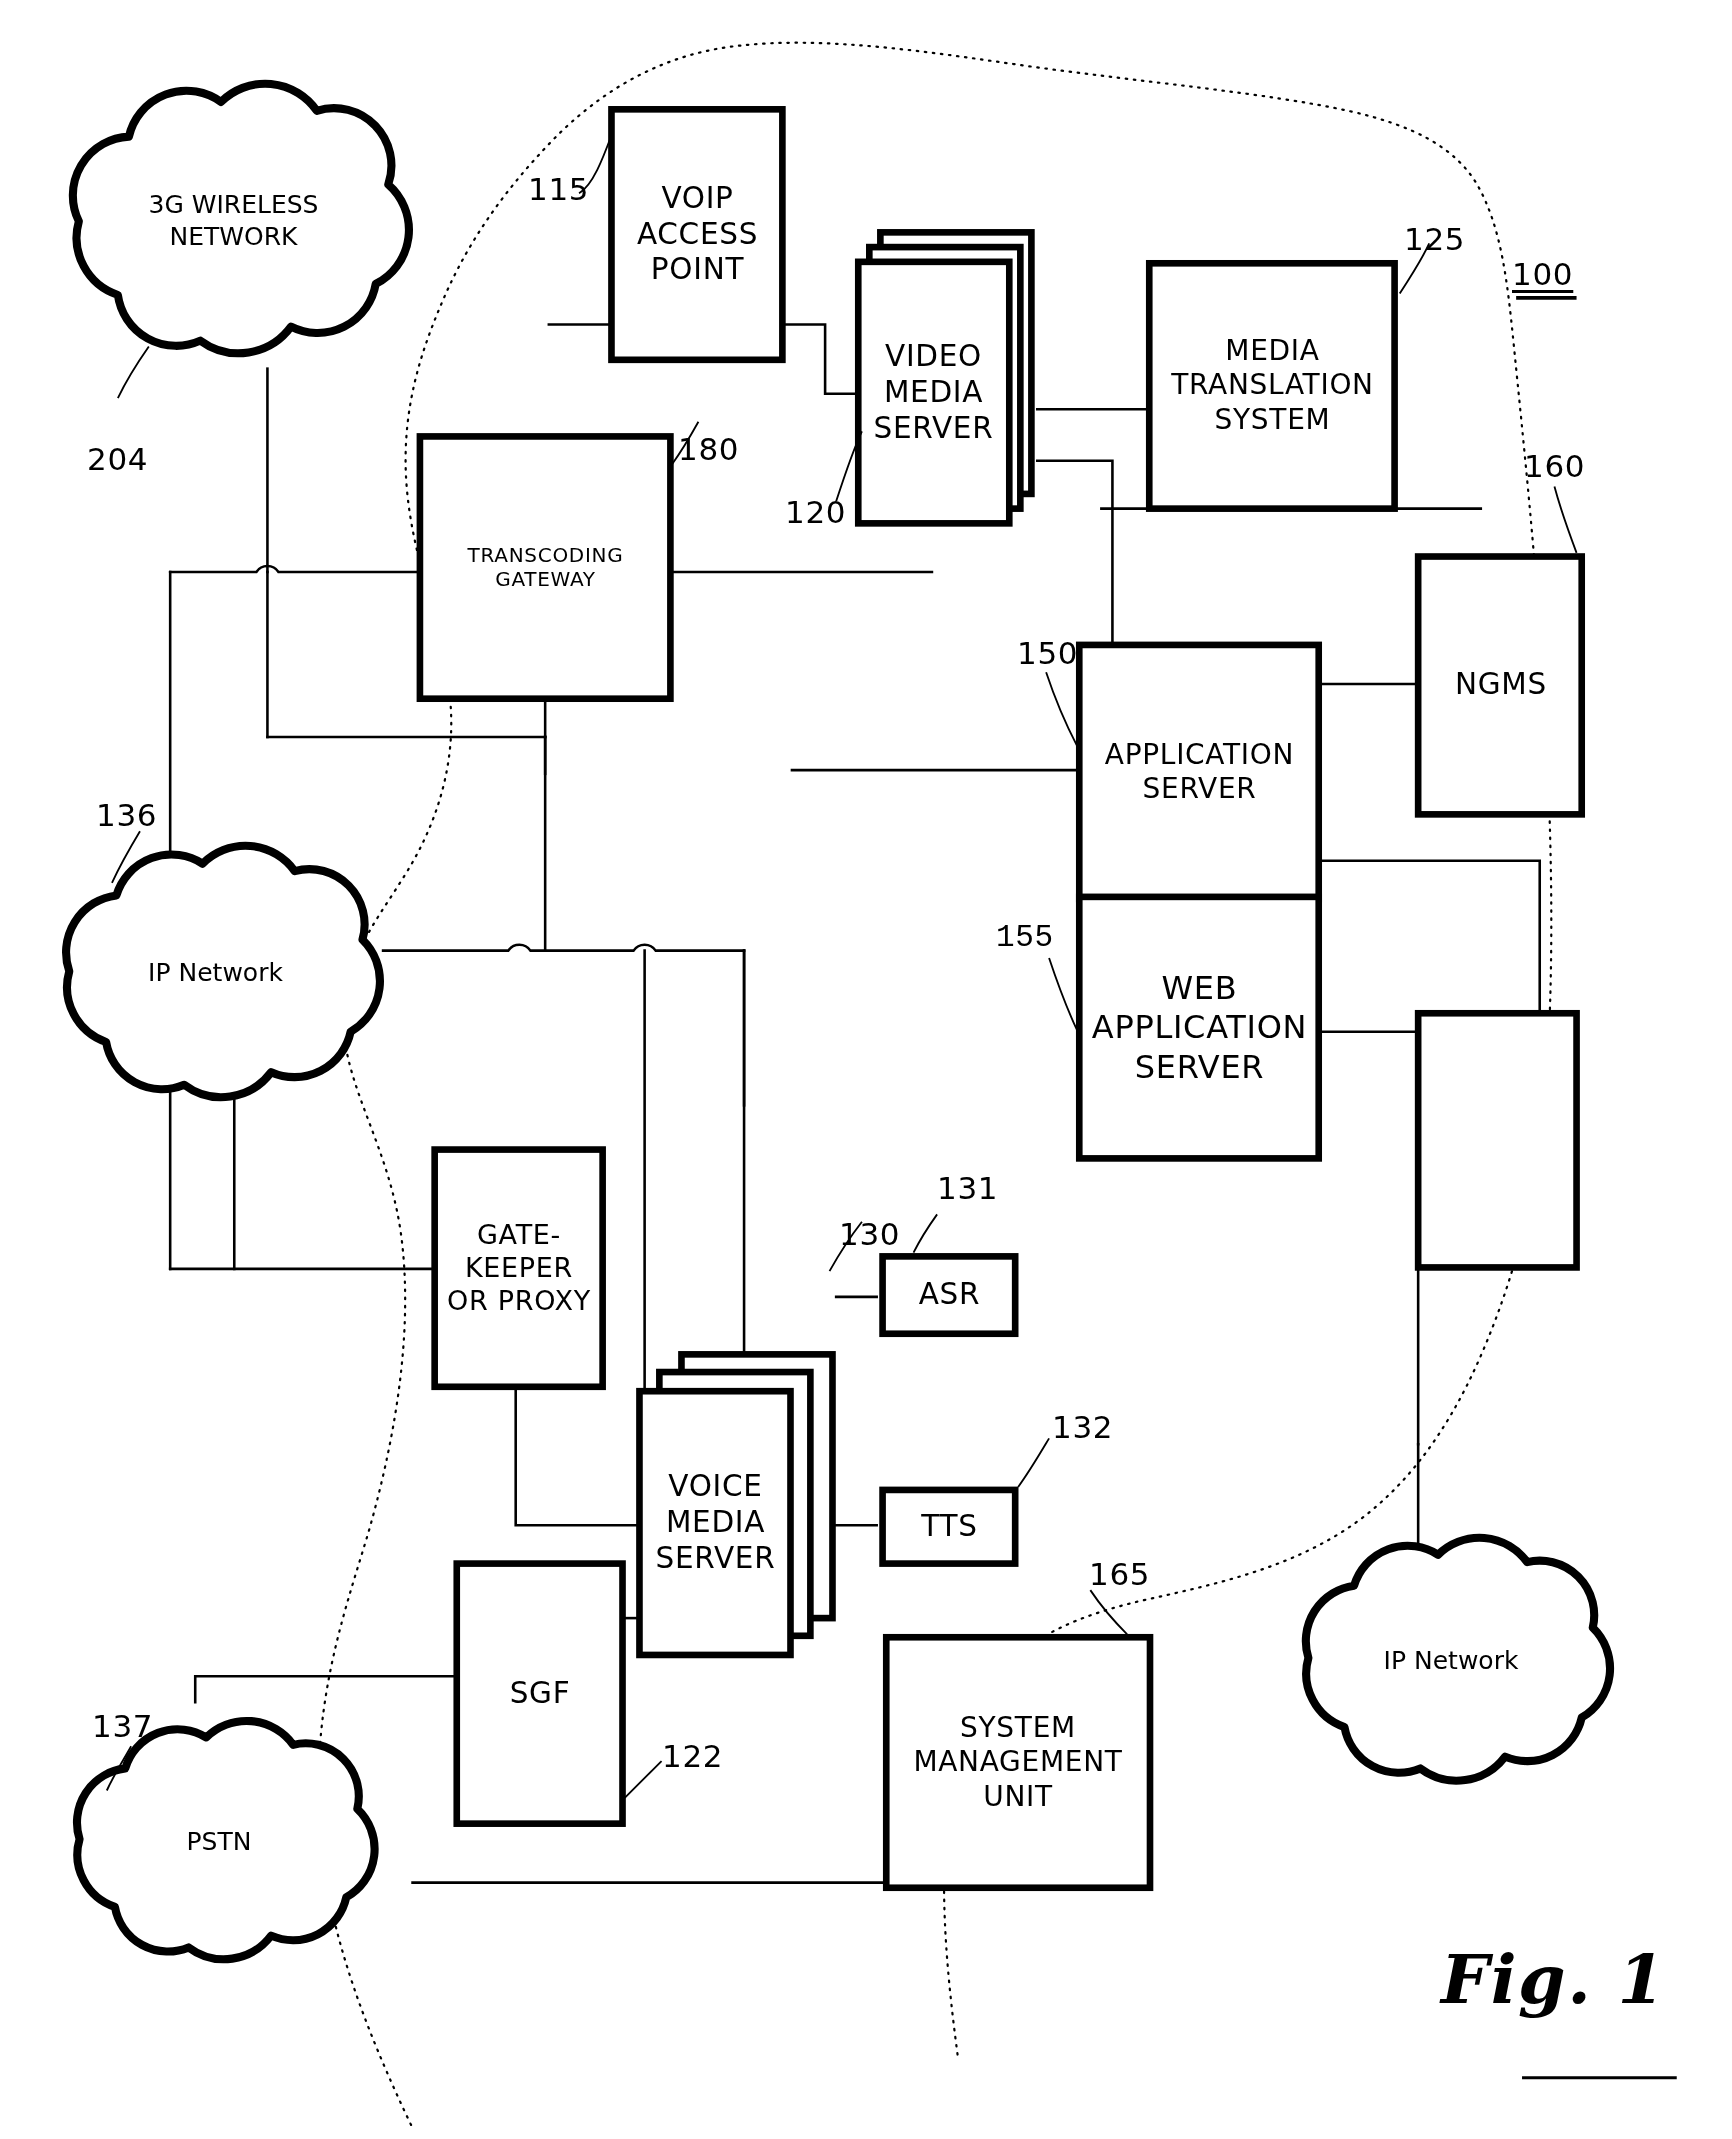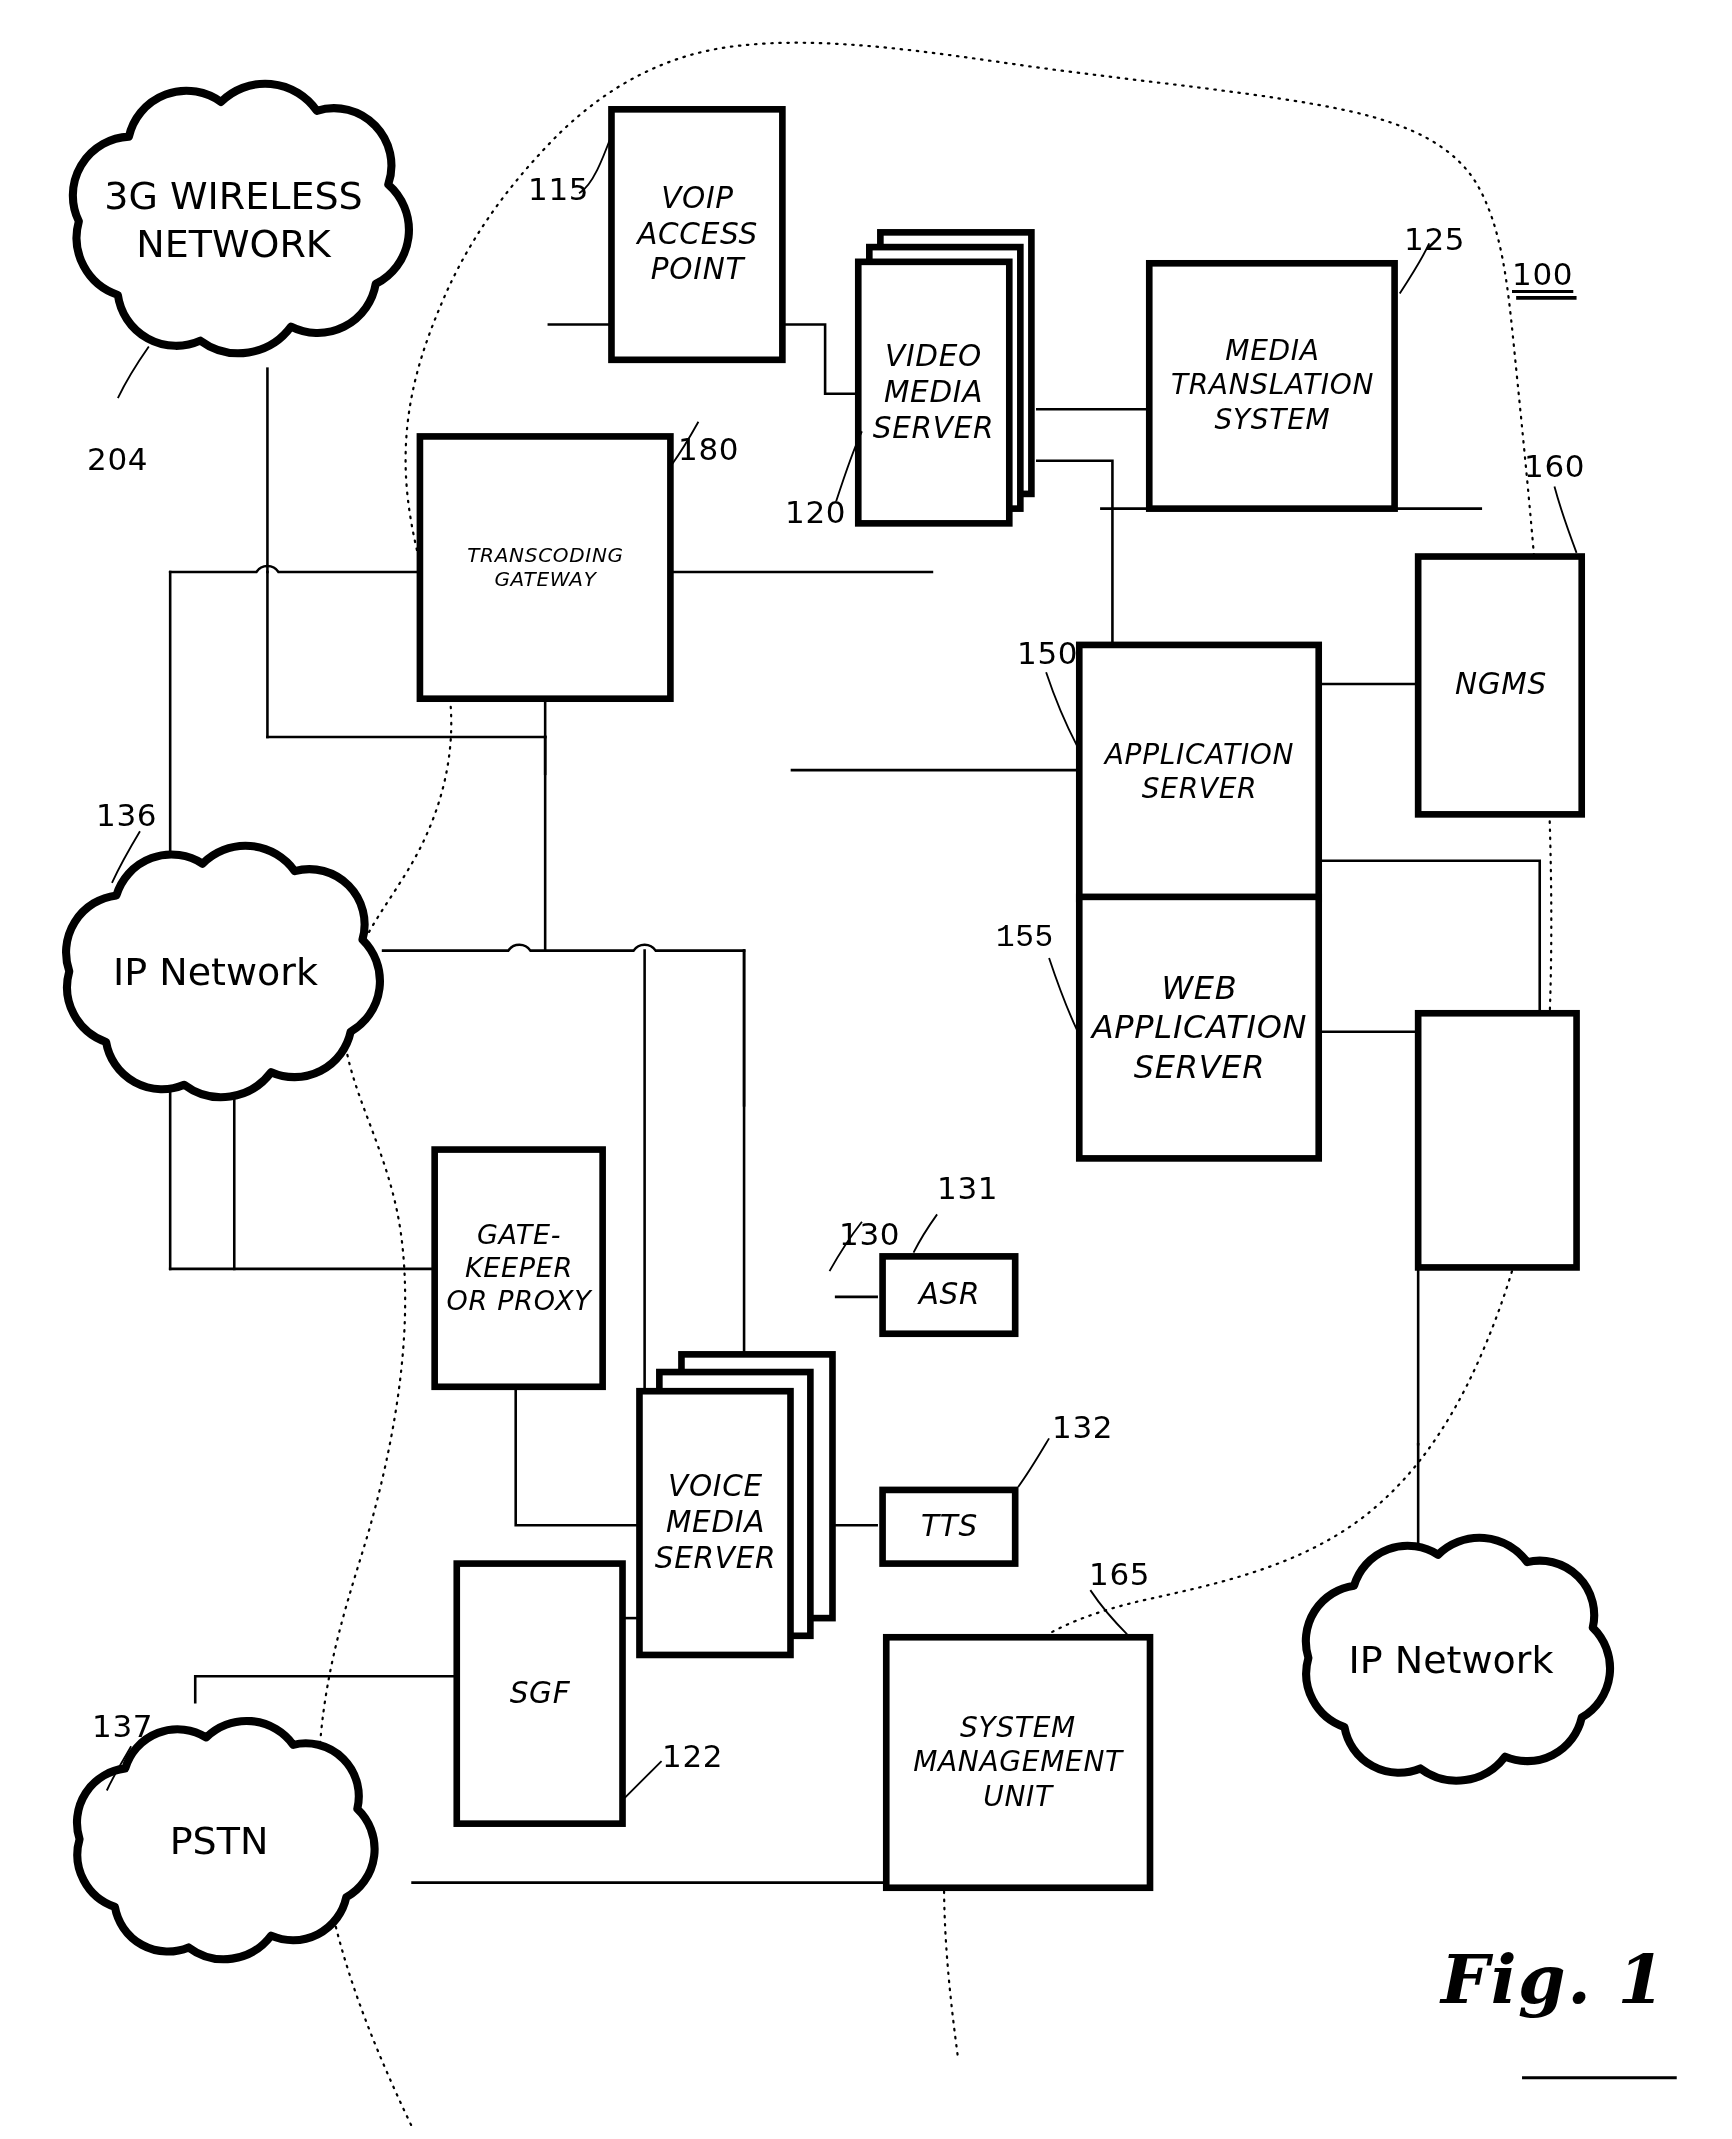--- a/index.html
+++ b/index.html
@@ -18,30 +18,29 @@
     align-items:center;
     justify-content:center;
     text-align:center;
     font-family:"DejaVu Sans", sans-serif;
     font-size:29.5px;
     letter-spacing:0.7px;
     line-height:1.22;
     color:#000;
     pointer-events:none;
     white-space:pre-line;
-    font-style:italic;
   }
   .cloudlabel{
     position:absolute;
     display:flex;
     align-items:center;
     justify-content:center;
     text-align:center;
     font-family:"DejaVu Sans", sans-serif;
-    font-size:38px;
+    font-size:25px;
     line-height:1.25;
     color:#000;
     white-space:pre-line;
   }
   .refnum{
     position:absolute;
     font-family:"DejaVu Sans", sans-serif;
     font-size:31px;
     color:#000;
     letter-spacing:0.7px;

